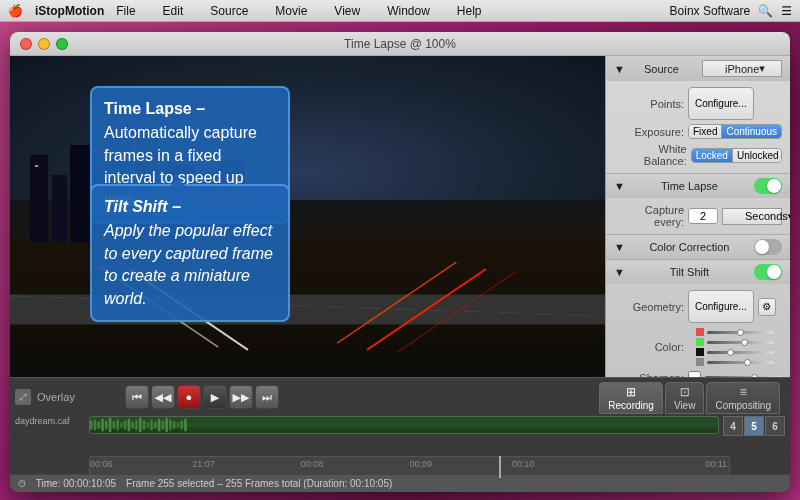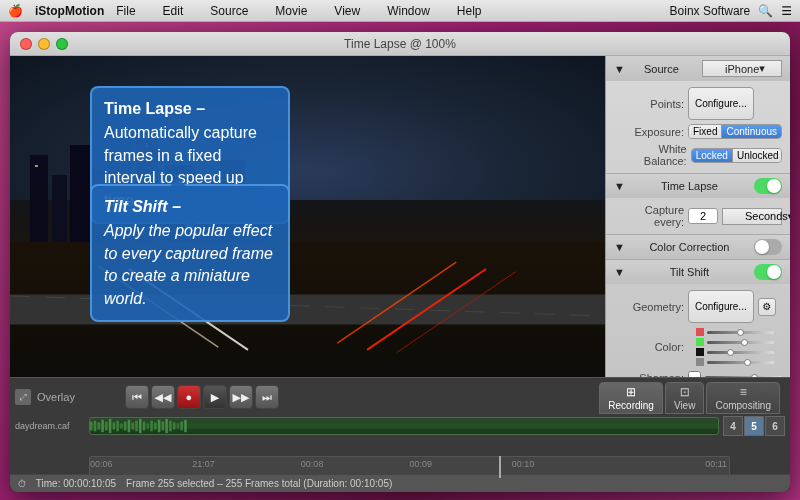--- a/index.html
+++ b/index.html
@@ -618,21 +618,21 @@
         </div>
         <div class="transport-tab">
           <span class="tab-icon">≡</span>
           <span>Compositing</span>
         </div>
       </div>
     </div>
 
     <div class="timeline-area">
 
-      <div style="display:flex;align-items:center;gap:4px;margin-bottom:2px;">
+      <div style="display:flex;align-items:flex-start;gap:4px;margin-bottom:2px;">
         <div style="width:70px;font-size:9px;color:#aaa;overflow:hidden;white-space:nowrap;">daydream.caf</div>
         <div class="timeline-track" style="flex:1;">
           <svg class="waveform" viewBox="0 0 500 18" preserveAspectRatio="none">
             <rect x="0" y="6" width="500" height="6" fill="#2a6a2a" opacity="0.5"></rect>
 
             <rect x="0" y="4" width="2" height="10" fill="#4a9a4a"></rect>
             <rect x="3" y="3" width="2" height="12" fill="#4a9a4a"></rect>
             <rect x="6" y="5" width="2" height="8" fill="#4a9a4a"></rect>
             <rect x="9" y="2" width="2" height="14" fill="#5aaa5a"></rect>
             <rect x="12" y="4" width="2" height="10" fill="#4a9a4a"></rect>

